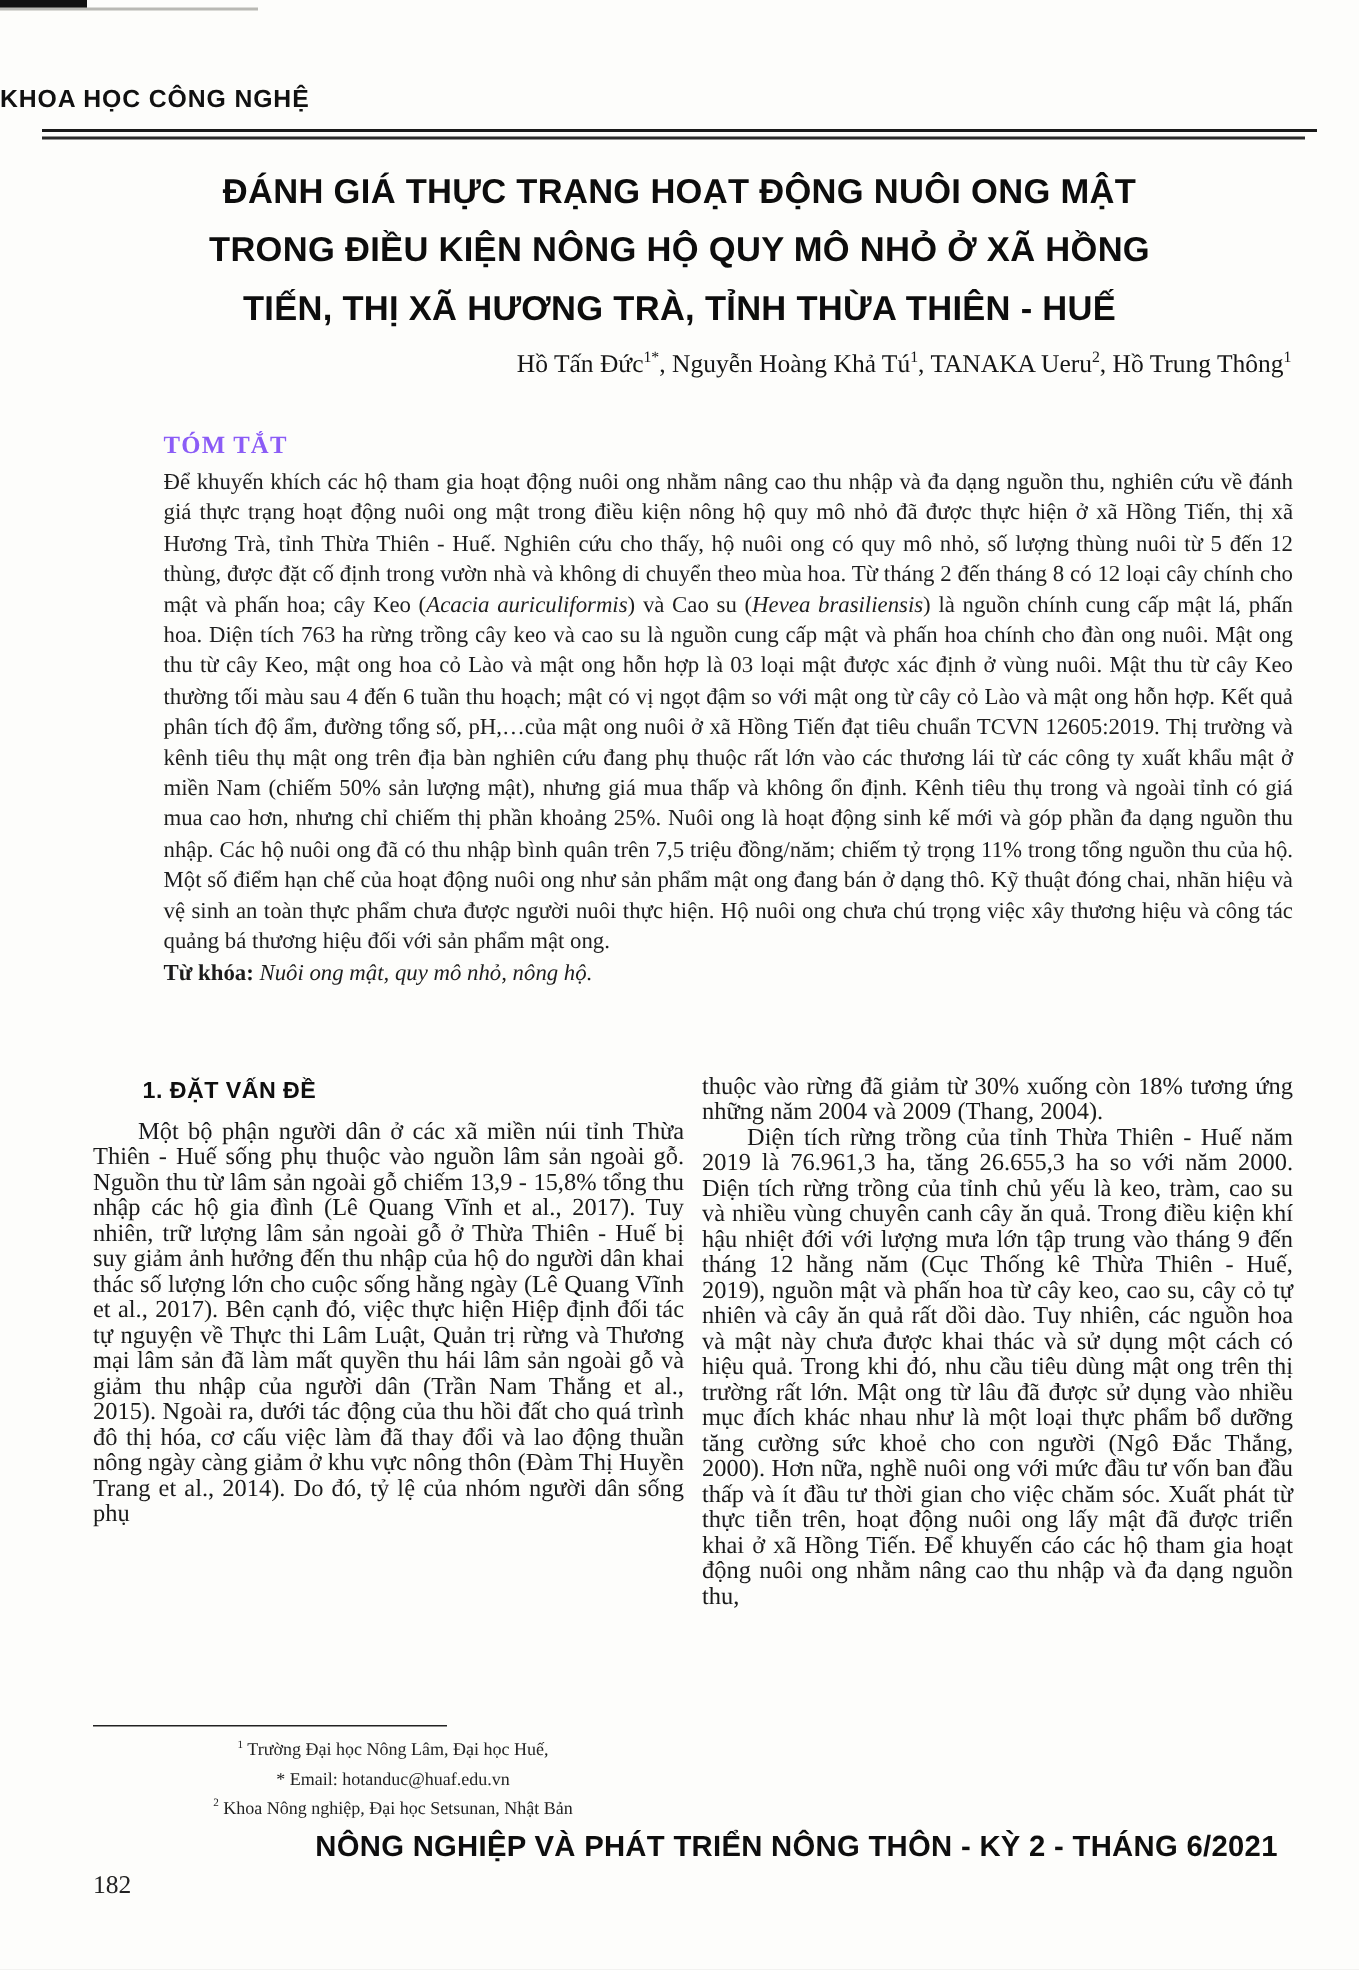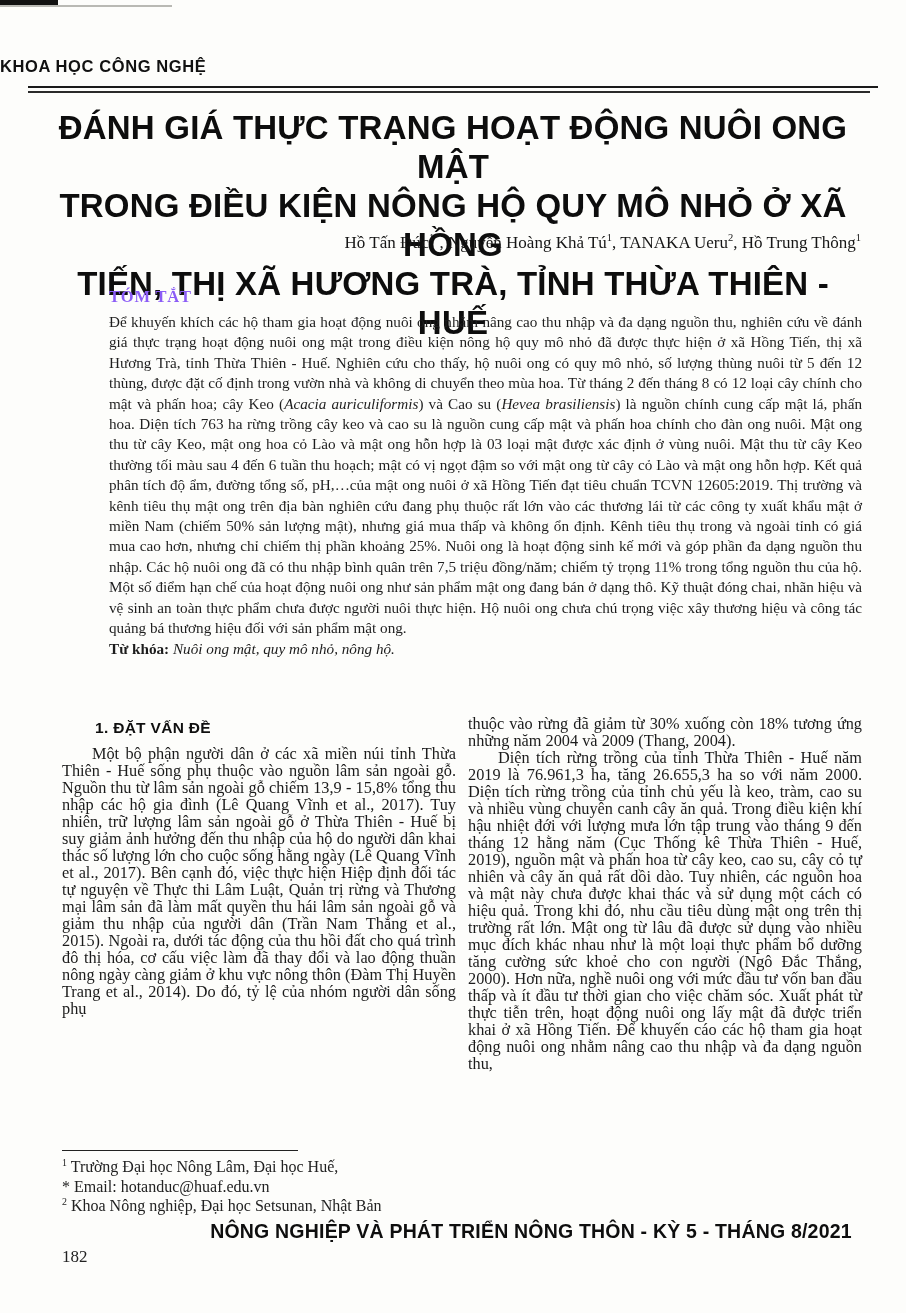--- a/index.html
+++ b/index.html
@@ -38,21 +38,21 @@
   .head-rule .r1 { display: block; height: 2.4px; background: #1a1a1a; }
   .head-rule .r2 { display: block; height: 1.6px; background: #2a2a2a; margin-top: 2.6px; width: 99%; }
 
   
   .title {
     position: absolute; left: 40px; top: 108px; width: 826px;
     margin: 0;
     text-align: center;
     font-family: "Liberation Sans", sans-serif;
     font-weight: bold;
-    font-size: 33px;
+    font-size: 23px;
     line-height: 39px;
     letter-spacing: 0.2px;
     color: #0d0d0d;
   }
 
   
   .authors {
     position: absolute; right: 45px; top: 233px;
     font-size: 17px;
     color: #161616;
@@ -104,23 +104,24 @@
   .body-p.indent { text-indent: 30px; }
 
   
   .fn-rule {
     position: absolute; left: 62px; top: 1150px;
     width: 236px; height: 0;
     border-top: 1.6px solid #222;
   }
   .footnotes {
     position: absolute; left: 62px; top: 1157px; width: 400px;
-    font-size: 16px;
+    font-size: 12px;
     line-height: 19.6px;
     color: #222;
+    text-align: center;
   }
 
   
   .page-number {
     position: absolute; left: 62px; top: 1247px;
     font-size: 17px; color: #222;
   }
   .journal-footer {
     position: absolute; left: 200px; right: 44px; top: 1220px;
     text-align: center;
@@ -173,15 +174,15 @@
 
   <div class="fn-rule"></div>
 
   <div class="footnotes">
     <div class="fn"><sup>1</sup><span> Trường Đại học Nông Lâm, Đại học Huế,</span></div>
     <div class="fn"><span>* Email: hotanduc@huaf.edu.vn</span></div>
     <div class="fn"><sup>2</sup><span> Khoa Nông nghiệp, Đại học Setsunan, Nhật Bản</span></div>
   </div>
 
   <div class="page-number">182</div>
-  <div class="journal-footer">NÔNG NGHIỆP VÀ PHÁT TRIỂN NÔNG THÔN - KỲ 5 - THÁNG 8/2021</div>
+  <div class="journal-footer">NÔNG NGHIỆP VÀ PHÁT TRIỂN NÔNG THÔN - KỲ 2 - THÁNG 6/2021</div>
 
 </div>
 
 </body></html>

